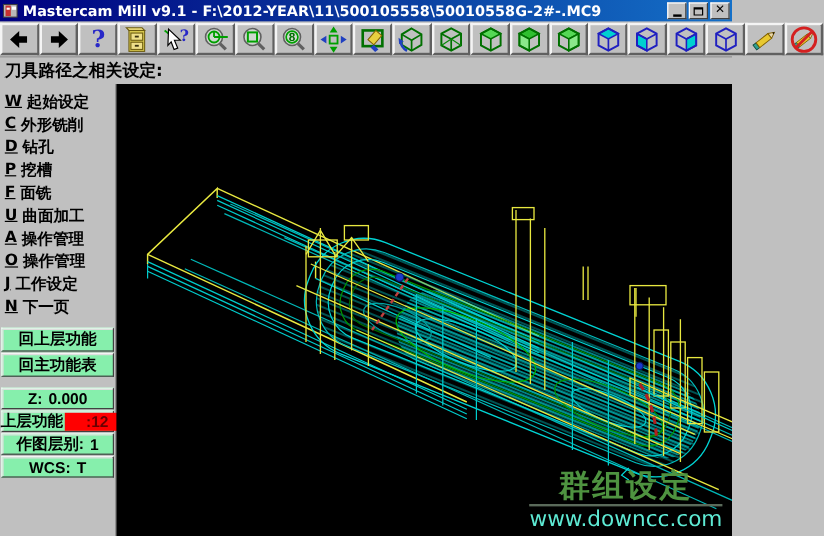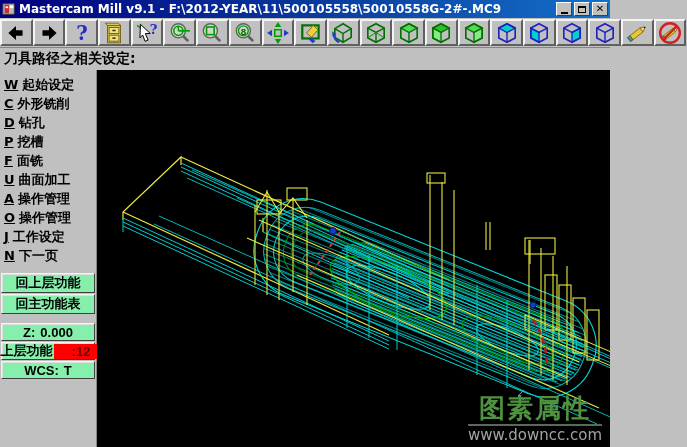--- a/index.html
+++ b/index.html
@@ -90,21 +90,21 @@
   .viewport { flex: 1; position: relative; background: #000; overflow: hidden; }
   .viewport svg.scene { position: absolute; inset: 0; }
   .watermark {
     position: absolute; right: 8px; bottom: 4px; text-align: center;
     pointer-events: none; line-height: 1.1;
   }
   .watermark .wm-title {
     color: #4e9340; font-size: 26px; font-weight: bold; letter-spacing: 2px;
     display: block; border-bottom: 2px solid #5a6a5a; padding-bottom: 1px;
   }
-  .watermark .wm-url { color: #a3a3a3; font-size: 15px; display: block; margin-top: 1px; }
+  .watermark .wm-url { color: #5eead4; font-size: 18px; display: block; margin-top: 1px; }
 </style>
 </head>
 <body>
 
 <div class="app">
 
   <div class="titlebar">
     <svg class="app-icon" viewBox="0 0 16 16">
       <rect x="1" y="2" width="13" height="12" fill="#b8b8b8" stroke="#404040" stroke-width="1"></rect>
       <rect x="3" y="3" width="5" height="10" fill="#c83030"></rect>
@@ -340,20 +340,24 @@
       <button class="side-btn">回主功能表</button>
 
       <div class="side-gap"></div>
       <button class="side-btn small">
         <span class="lbl">Z:</span>
         <span>0.000</span>
       </button>
       <button class="side-btn small">
         <span>回上层功能</span>
         <span class="color-badge">:12</span>
+      </button>
+      <button class="side-btn small">
+        <span class="lbl">作图层别:</span>
+        <span>1</span>
       </button>
       <button class="side-btn small">
         <span class="lbl">WCS:</span>
         <span>T</span>
       </button>
     </div>
 
     <div class="viewport">
       <svg class="scene" viewBox="0 0 590 377" width="590" height="377">
         <defs>
@@ -458,18 +462,18 @@
 
         <g>
           <circle cx="236" cy="161" r="3.4" fill="#1a3acc" stroke="#0a1a66" stroke-width="1"></circle>
           <circle cx="436" cy="235" r="3" fill="#1a3acc" stroke="#0a1a66" stroke-width="1"></circle>
         </g>
 
         <polyline points="427,320 421,326 427,330" fill="none" stroke="#00e0e0" stroke-width="1"></polyline>
       </svg>
 
       <div class="watermark">
-        <span class="wm-title">图素属性</span>
+        <span class="wm-title">群组设定</span>
         <span class="wm-url">www.downcc.com</span>
       </div>
     </div>
   </div>
 </div>
 
 </body></html>

